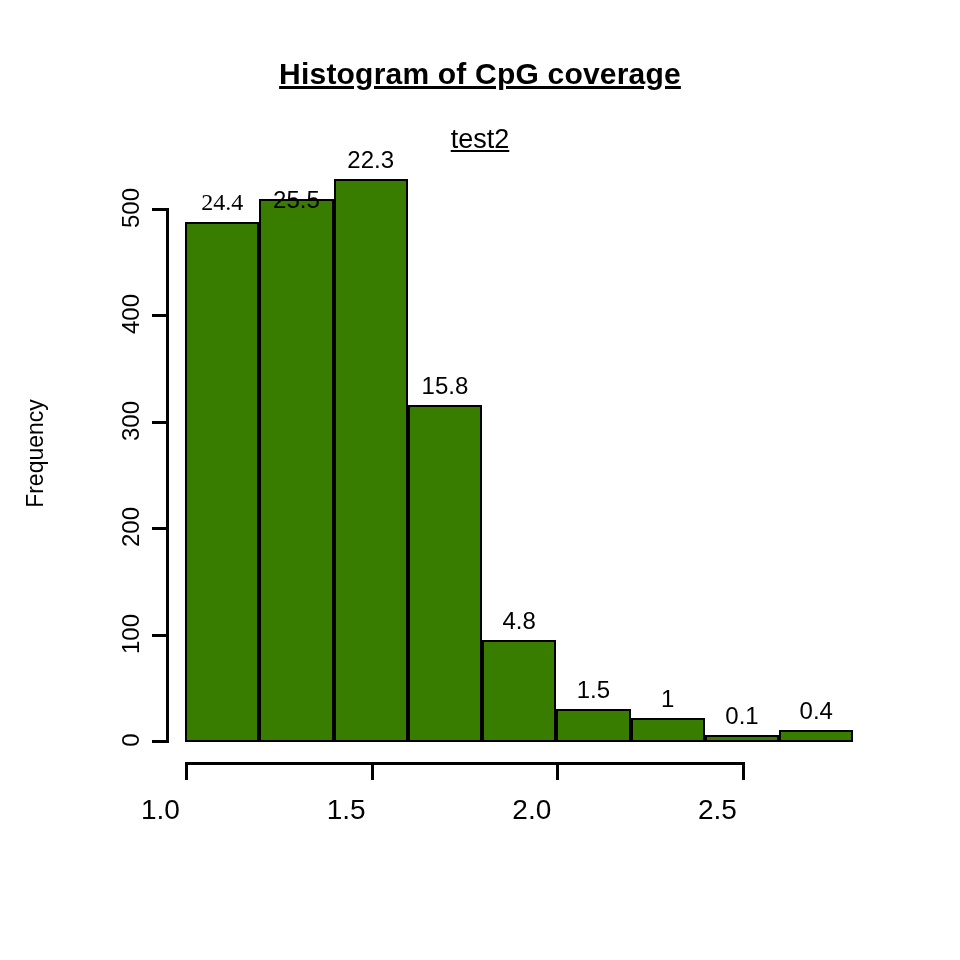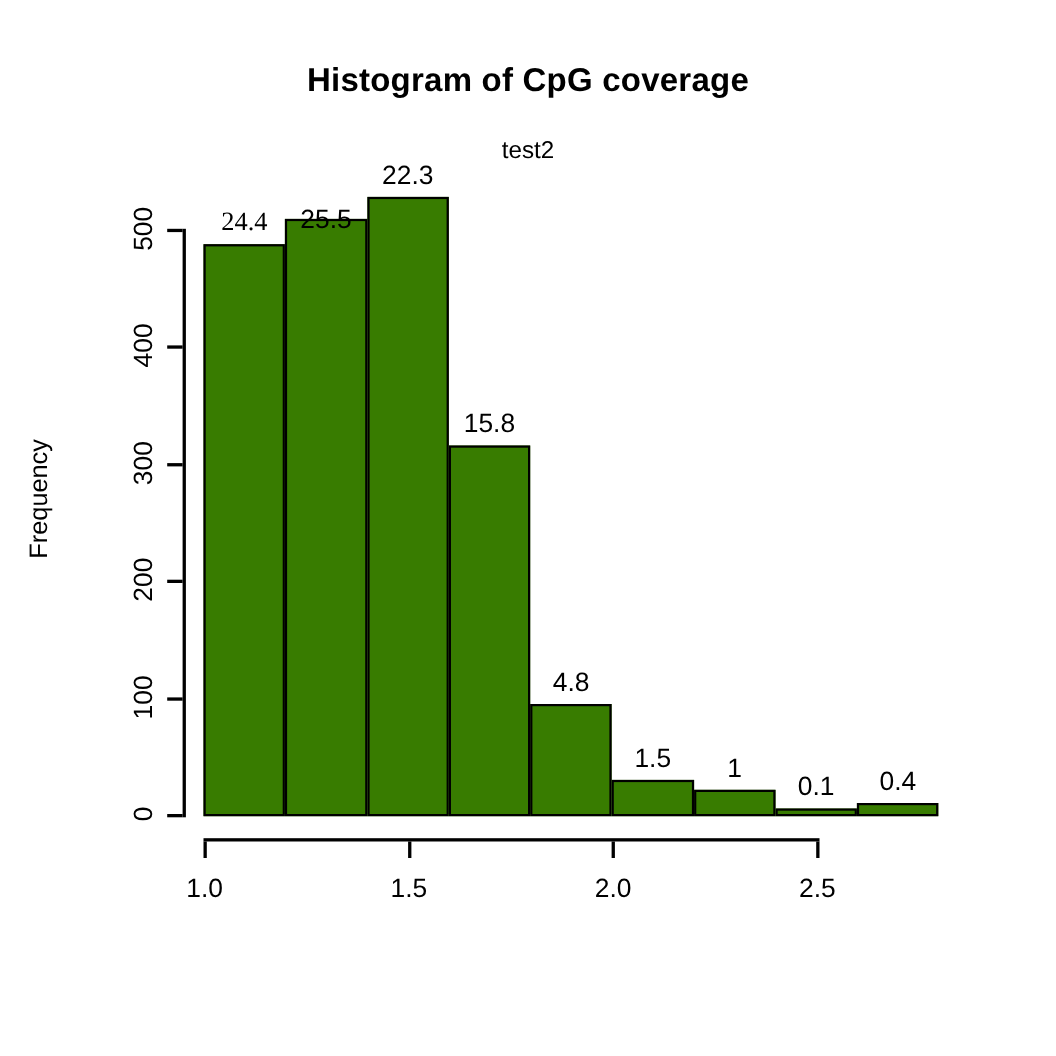--- a/index.html
+++ b/index.html
@@ -20,30 +20,32 @@
   #main-title {
     position: absolute;
     left: 0;
     top: 57px;
     width: 960px;
     text-align: center;
     font-size: 30px;
     font-weight: bold;
     letter-spacing: 0.2px;
     white-space: nowrap;
+    text-decoration: underline;
   }
   #sub-title {
     position: absolute;
     left: 0;
     top: 124px;
     width: 960px;
     text-align: center;
-    font-size: 22px;
+    font-size: 27px;
     font-weight: normal;
     white-space: nowrap;
+    text-decoration: underline;
   }
   #x-axis-label {
     position: absolute;
     left: 0;
     top: 880px;
     width: 960px;
     text-align: center;
     font-size: 23px;
     white-space: nowrap;
   }
@@ -101,23 +103,22 @@
   .ytick-label {
     position: absolute;
     font-size: 24px;
     white-space: nowrap;
     transform: rotate(-90deg);
     transform-origin: 50% 50%;
     text-align: center;
   }
   .xtick-label {
     position: absolute;
-    font-size: 24px;
+    font-size: 28px;
     white-space: nowrap;
-    text-align: center;
   }
 </style>
 </head>
 <body>
 
 <div id="plot">
 
   <div id="main-title">Histogram of CpG coverage</div>
   <div id="sub-title">test2</div>
 

